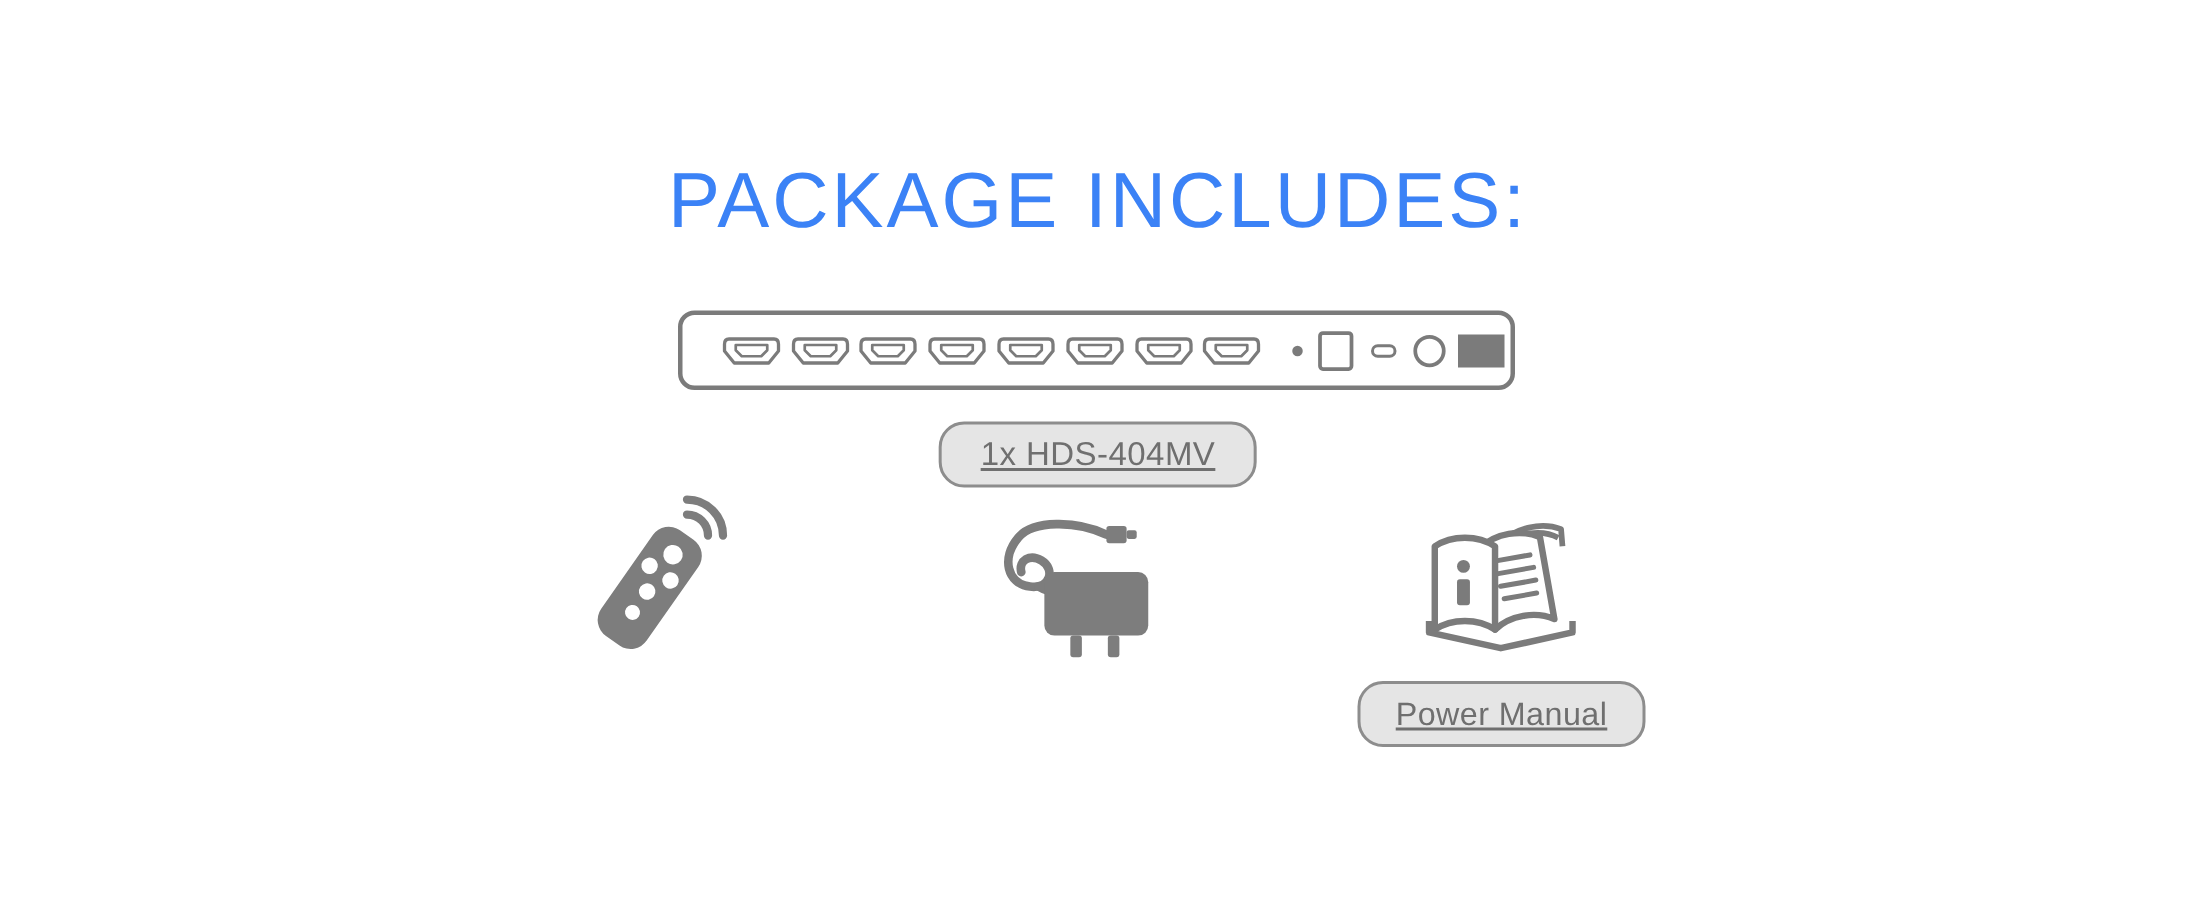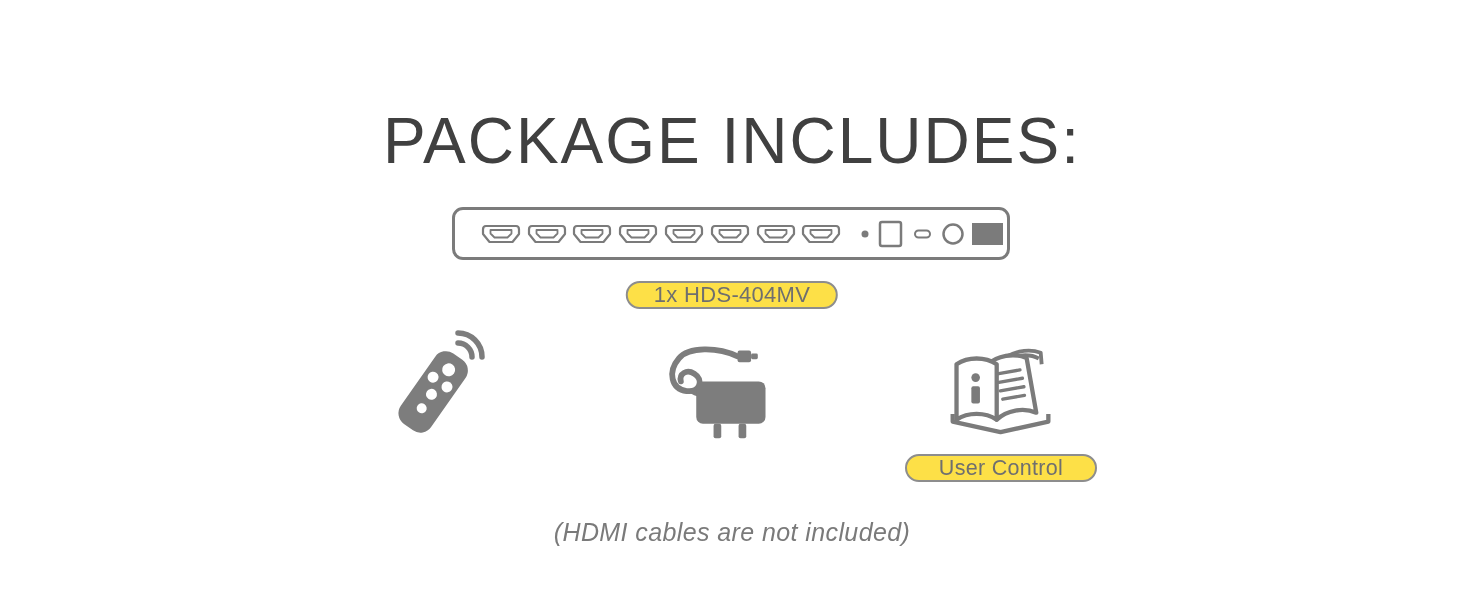--- a/index.html
+++ b/index.html
@@ -4,34 +4,34 @@
 <style>
   * { margin:0; padding:0; box-sizing:border-box; }
   html,body { background:#ffffff; }
   .page {
     position:relative; width:1464px; height:600px; margin:0 auto;
     background:#ffffff; font-family:"Liberation Sans", sans-serif;
     overflow:hidden;
   }
   .title {
     position:absolute; top:106px; left:0; width:100%;
-    text-align:center; font-size:64px; font-weight:400;
-    letter-spacing:2px; color:#404040; line-height:1.1;
+    text-align:center; font-size:52px; font-weight:400;
+    letter-spacing:2px; color:#3b82f6; line-height:1.1;
   }
   .device {
     position:absolute; left:452px; top:207px; width:558px; height:53px;
     border:3px solid #7b7b7b; border-radius:11px;
     display:flex; align-items:center; justify-content:center; background:#fff;
   }
   .device svg { display:block; }
   .pill {
-    position:absolute; height:28px; background:#fde047;
+    position:absolute; height:44px; background:#e5e5e5;
     border:2px solid #8d8d8d; border-radius:17px;
     display:flex; align-items:center; justify-content:center;
-    font-size:21.5px; color:#6f6f6f; letter-spacing:0.3px; white-space:nowrap;
+    font-size:21.5px; color:#6f6f6f; letter-spacing:0.3px; white-space:nowrap;text-decoration:underline;
   }
   .pill-device { left:50%; transform:translateX(-50%); top:281px; padding:0 26px; font-size:22px; }
   #pill-remote { left:291px; top:454px; width:268px; }
   #pill-power  { left:597px; top:454px; width:271px; }
   #pill-manual { left:905px; top:454px; width:192px; }
   .icon { position:absolute; }
   #icon-remote { left:383px; top:315px; }
   #icon-power  { left:650px; top:341px; }
   #icon-manual { left:946px; top:343px; }
   .footnote {
@@ -114,17 +114,16 @@
         <path d="M 62 33 H 86 M 62 42 H 87 M 62 51 H 87 M 63 60 H 86" stroke-width="3.5" stroke-linecap="round"></path>
       </g>
       <path d="M 11 22 C 23 14, 41 14, 53 22 L 53 80 C 41 72, 23 72, 11 80 Z" fill="#ffffff" stroke-width="4.5"></path>
       <path d="M 7 74 L 7 82 L 57 93 L 107 82 L 107 74" stroke-width="4.5"></path>
       <g fill="#7b7b7b" stroke="none">
         <circle cx="31" cy="36" r="4.5"></circle>
         <rect x="26.5" y="45" width="9" height="18" rx="2"></rect>
       </g>
     </svg>
   </div>
-  <div class="pill" id="pill-manual">User Control</div>
+  <div class="pill" id="pill-manual">Power Manual</div>
 
-  <div class="footnote">(HDMI cables are not included)</div>
 
 </div>
 
 </body></html>

